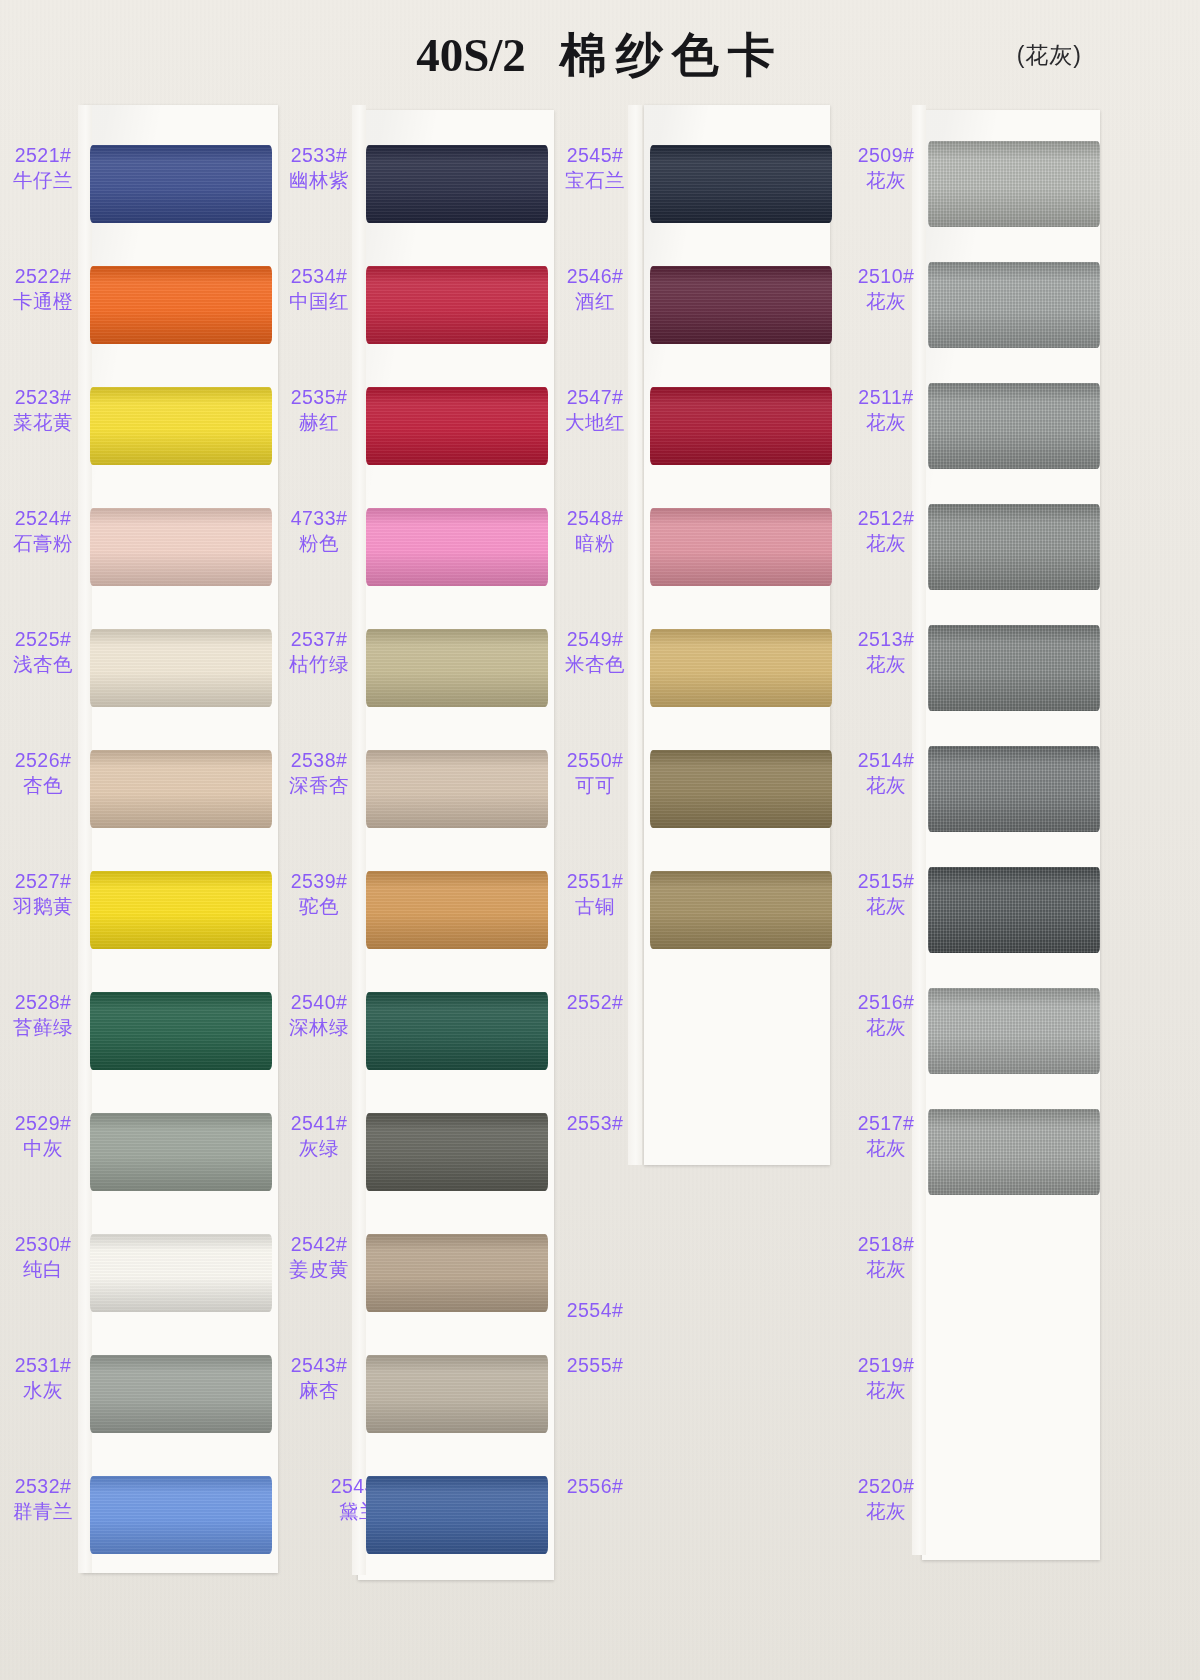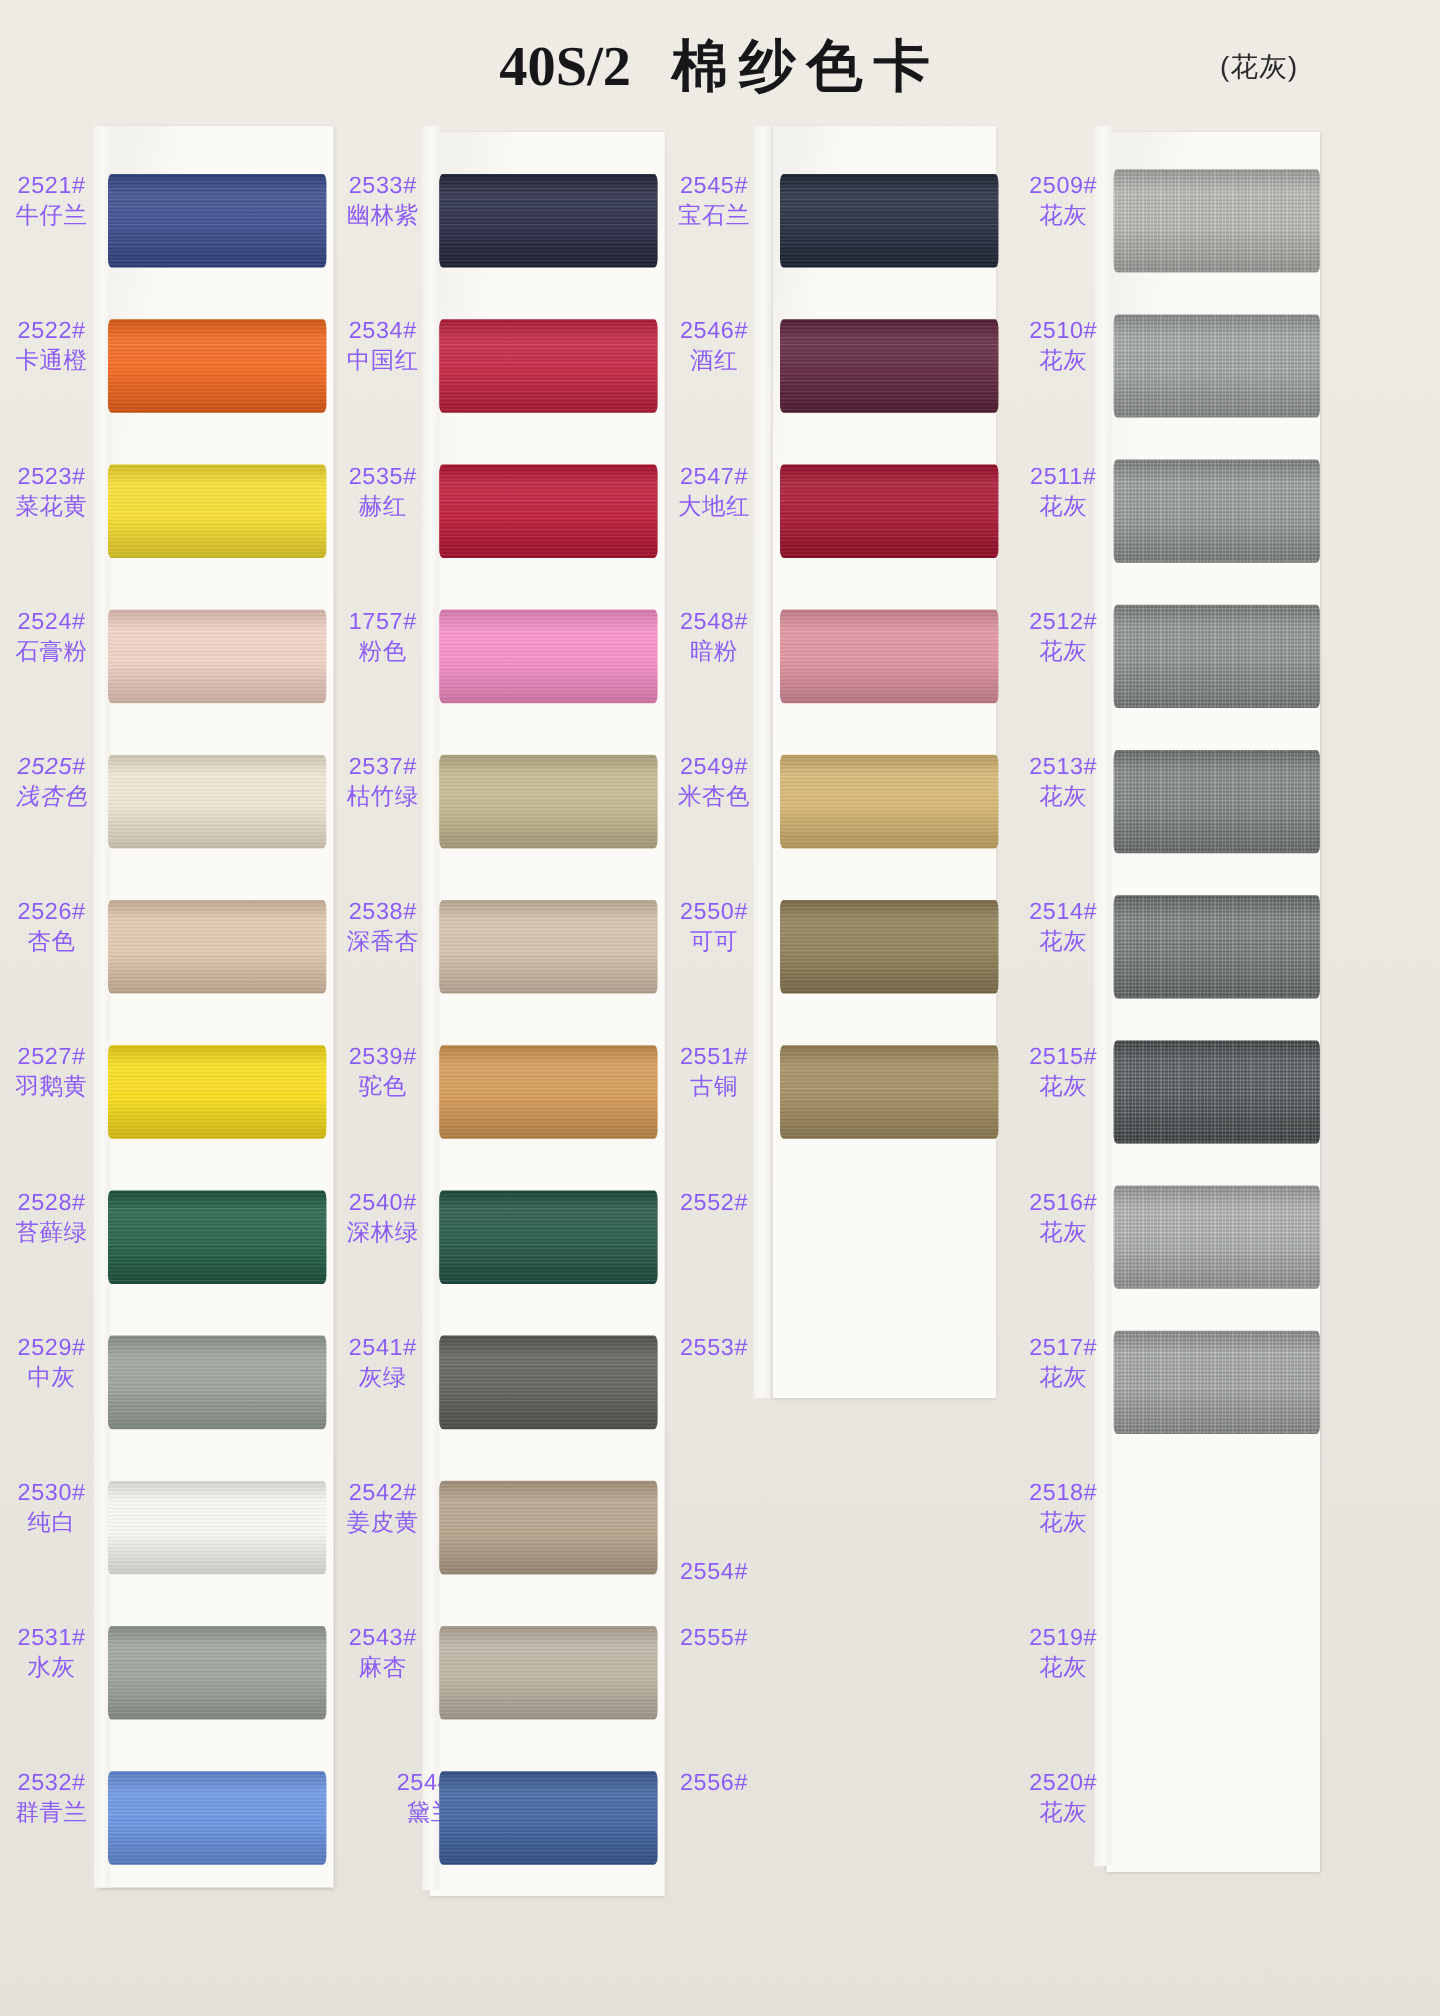--- a/index.html
+++ b/index.html
@@ -147,21 +147,21 @@
       <div class="label" style="left: 2px; width: 82px; top: 280px;">
         <span class="num">2523#</span>
         <span class="name">菜花黄</span>
       </div>
       <div class="swatch" title="2523# 菜花黄" style="left: 90px; top: 282px; width: 182px; height: 78px; background: rgb(246, 221, 43);"></div>
       <div class="label" style="left: 2px; width: 82px; top: 401px;">
         <span class="num">2524#</span>
         <span class="name">石膏粉</span>
       </div>
       <div class="swatch" title="2524# 石膏粉" style="left: 90px; top: 403px; width: 182px; height: 78px; background: rgb(240, 207, 194);"></div>
-      <div class="label" style="left: 2px; width: 82px; top: 522px; font-style: italic;">
+      <div class="label" style="left: 2px; width: 82px; top: 522px;">
         <span class="num">2525#</span>
         <span class="name">浅杏色</span>
       </div>
       <div class="swatch" title="2525# 浅杏色" style="left: 90px; top: 524px; width: 182px; height: 78px; background: rgb(238, 228, 209);"></div>
       <div class="label" style="left: 2px; width: 82px; top: 643px;">
         <span class="num">2526#</span>
         <span class="name">杏色</span>
       </div>
       <div class="swatch" title="2526# 杏色" style="left: 90px; top: 645px; width: 182px; height: 78px; background: rgb(223, 198, 171);"></div>
       <div class="label" style="left: 2px; width: 82px; top: 764px;">
@@ -207,21 +207,21 @@
         <span class="num">2534#</span>
         <span class="name">中国红</span>
       </div>
       <div class="swatch" title="2534# 中国红" style="left: 366px; top: 161px; width: 182px; height: 78px; background: rgb(193, 31, 60);"></div>
       <div class="label" style="left: 278px; width: 82px; top: 280px;">
         <span class="num">2535#</span>
         <span class="name">赫红</span>
       </div>
       <div class="swatch" title="2535# 赫红" style="left: 366px; top: 282px; width: 182px; height: 78px; background: rgb(188, 21, 51);"></div>
       <div class="label" style="left: 278px; width: 82px; top: 401px;">
-        <span class="num">1757#</span>
+        <span class="num">4733#</span>
         <span class="name">粉色</span>
       </div>
       <div class="swatch" title="2536# 粉色" style="left: 366px; top: 403px; width: 182px; height: 78px; background: rgb(245, 139, 196);"></div>
       <div class="label" style="left: 278px; width: 82px; top: 522px;">
         <span class="num">2537#</span>
         <span class="name">枯竹绿</span>
       </div>
       <div class="swatch" title="2537# 枯竹绿" style="left: 366px; top: 524px; width: 182px; height: 78px; background: rgb(194, 183, 142);"></div>
       <div class="label" style="left: 278px; width: 82px; top: 643px;">
         <span class="num">2538#</span>

